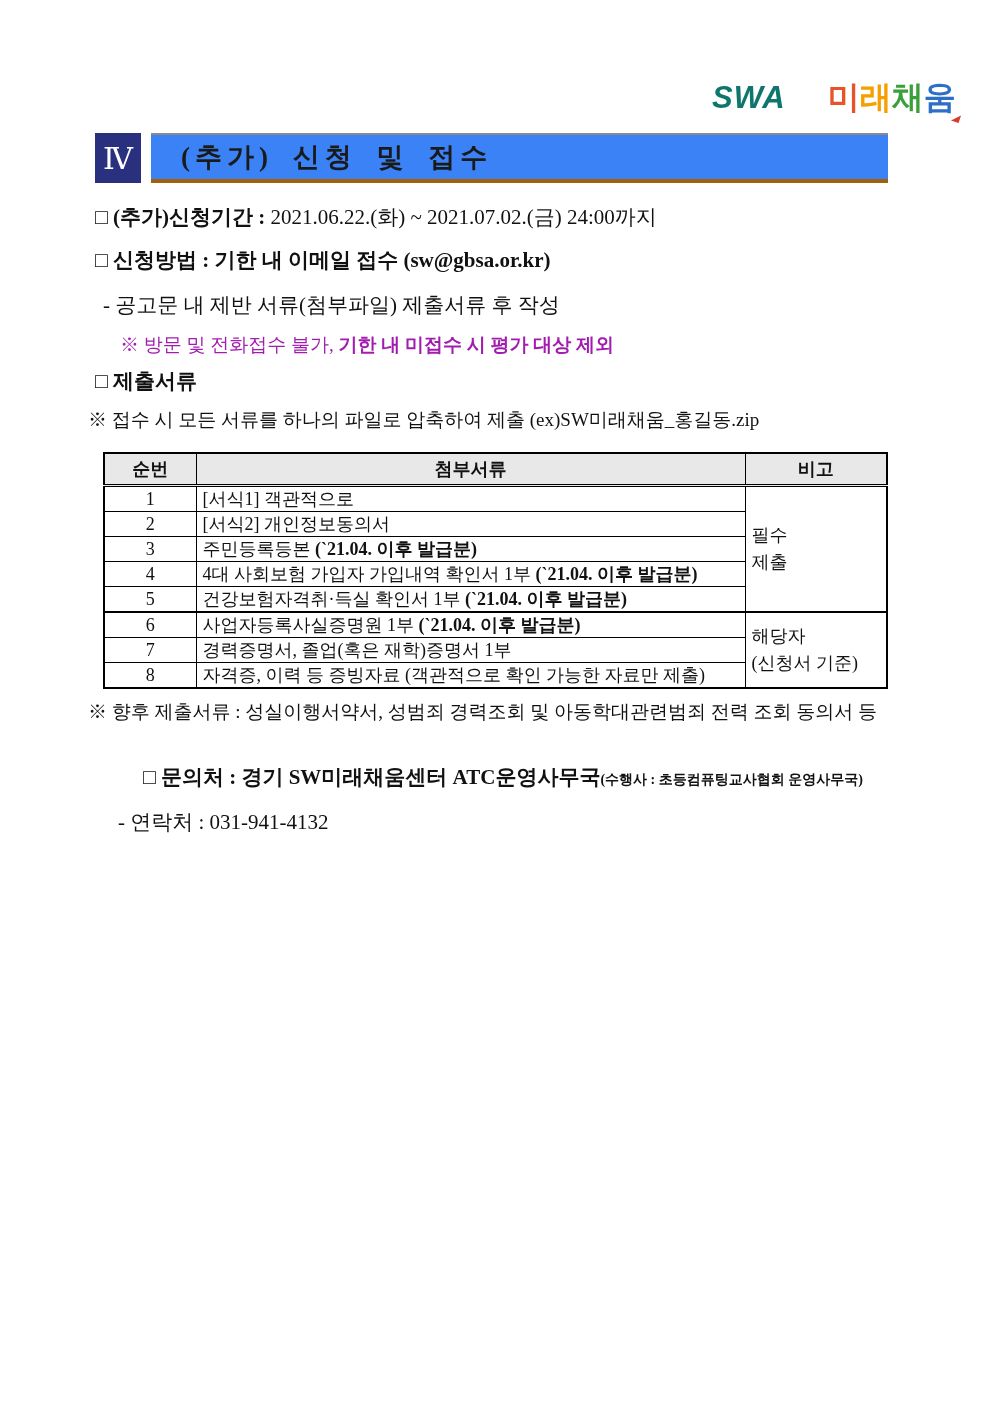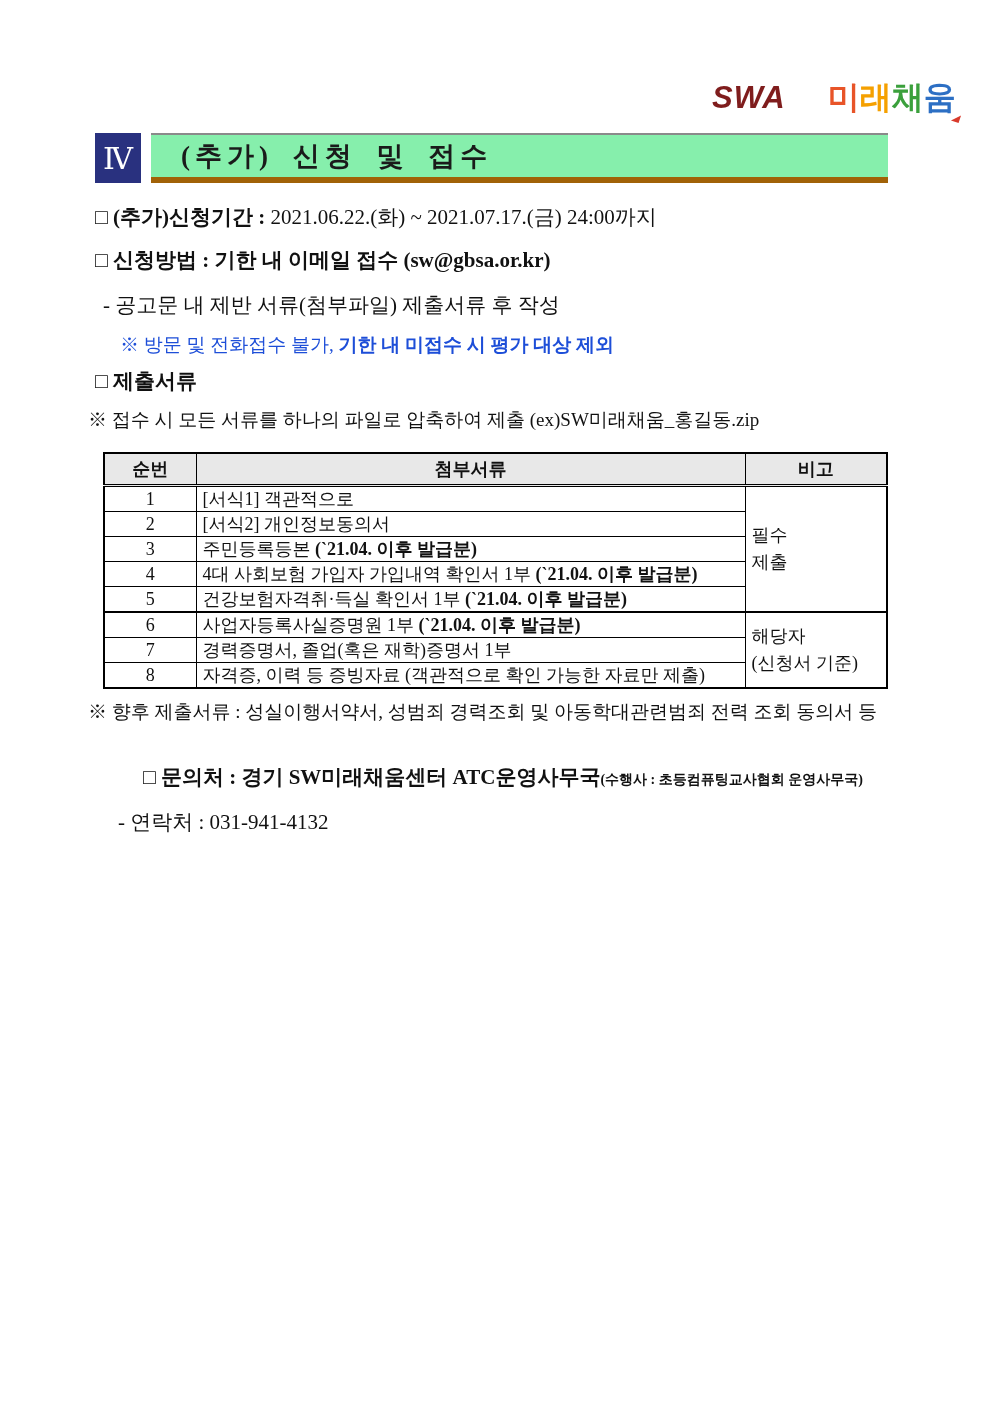--- a/index.html
+++ b/index.html
@@ -1,36 +1,36 @@
 <!DOCTYPE html>
 <html><head>
 <meta charset="utf-8">
 <style>
   html,body{margin:0;padding:0;background:#fff;}
   body{width:992px;height:1403px;position:relative;font-family:"Liberation Serif","DejaVu Serif",serif;color:#111;overflow:hidden;}
 
   
   .logo{position:absolute;top:76px;left:712px;display:flex;align-items:center;gap:10px;}
-  .logo-swa{font-family:"Liberation Sans","DejaVu Sans",sans-serif;font-weight:bold;font-style:italic;font-size:31px;color:#7f1d1d;letter-spacing:1px;position:relative;}
+  .logo-swa{font-family:"Liberation Sans","DejaVu Sans",sans-serif;font-weight:bold;font-style:italic;font-size:31px;color:#0f766e;letter-spacing:1px;position:relative;}
   .logo-accent{position:absolute;right:-4px;bottom:-2px;width:0;height:0;border-left:8px solid transparent;border-bottom:8px solid #D93A2B;transform:rotate(18deg);}
   .logo-brand{font-family:"DejaVu Sans","Liberation Sans",sans-serif;font-weight:bold;font-size:32px;letter-spacing:0px;margin-left:32px;}
 
   
   .section-header{position:absolute;top:133px;left:95px;width:793px;height:50px;}
   .numeral-box{position:absolute;left:0;top:0;width:46px;height:50px;background:#29317F;color:#fff;display:flex;align-items:center;justify-content:center;font-size:30px;}
-  .title-bar{position:absolute;left:56px;right:0;top:0;bottom:0;background:#86efac;border-top:2px solid #8a8a8a;border-bottom:6px solid #a16207;display:flex;align-items:center;padding-left:30px;box-sizing:border-box;}
+  .title-bar{position:absolute;left:56px;right:0;top:0;bottom:0;background:#3b82f6;border-top:2px solid #8a8a8a;border-bottom:4px solid #a16207;display:flex;align-items:center;padding-left:30px;box-sizing:border-box;}
   .title-text{font-size:27px;font-weight:bold;letter-spacing:5px;word-spacing:8px;color:#1a1a1a;}
 
   
   .line{position:absolute;white-space:nowrap;}
   .l-period{top:203px;left:95px;font-size:21px;}
   .l-period .lbl{font-weight:bold;}
   .l-method{top:246px;left:95px;font-size:21px;font-weight:bold;}
   .l-download{top:291px;left:103px;font-size:21px;}
-  .l-note{top:332px;left:120px;font-size:19px;color:#1d4ed8;}
+  .l-note{top:332px;left:120px;font-size:19px;color:#a21caf;}
   .l-note .b{font-weight:bold;}
   .l-docs{top:367px;left:95px;font-size:21px;font-weight:bold;}
   .l-zip{top:407px;left:88px;font-size:19px;}
 
   
   .doc-table{position:absolute;top:452px;left:103px;width:783px;border-collapse:collapse;border:2px solid #000;table-layout:fixed;}
   .doc-table th{background:#E8E8E8;font-size:18px;font-weight:bold;height:28px;border:1px solid #000;border-bottom:3px double #000;text-align:center;margin-left:32px;}
   .doc-table td{font-size:18px;height:24px;border:1px solid #000;padding:0 6px;white-space:nowrap;overflow:hidden;}
   .doc-table col.c-no{width:92px;}
   .doc-table col.c-doc{width:549px;}
@@ -58,21 +58,21 @@
 </div>
 
 <div class="section-header">
   <div class="numeral-box">Ⅳ</div>
   <div class="title-bar">
     <span class="title-text">(추가) 신청 및 접수</span>
   </div>
 </div>
 
 <div class="line l-period">
-  <span class="lbl">□ (추가)신청기간 : </span><span>2021.06.22.(화) ~ 2021.07.17.(금) 24:00까지</span>
+  <span class="lbl">□ (추가)신청기간 : </span><span>2021.06.22.(화) ~ 2021.07.02.(금) 24:00까지</span>
 </div>
 
 <div class="line l-method">□ 신청방법 : 기한 내 이메일 접수 (sw@gbsa.or.kr)</div>
 
 <div class="line l-download">- 공고문 내 제반 서류(첨부파일) 제출서류 후 작성</div>
 
 <div class="line l-note">
   <span>※ 방문 및 전화접수 불가, </span><span class="b">기한 내 미접수 시 평가 대상 제외</span>
 </div>
 

